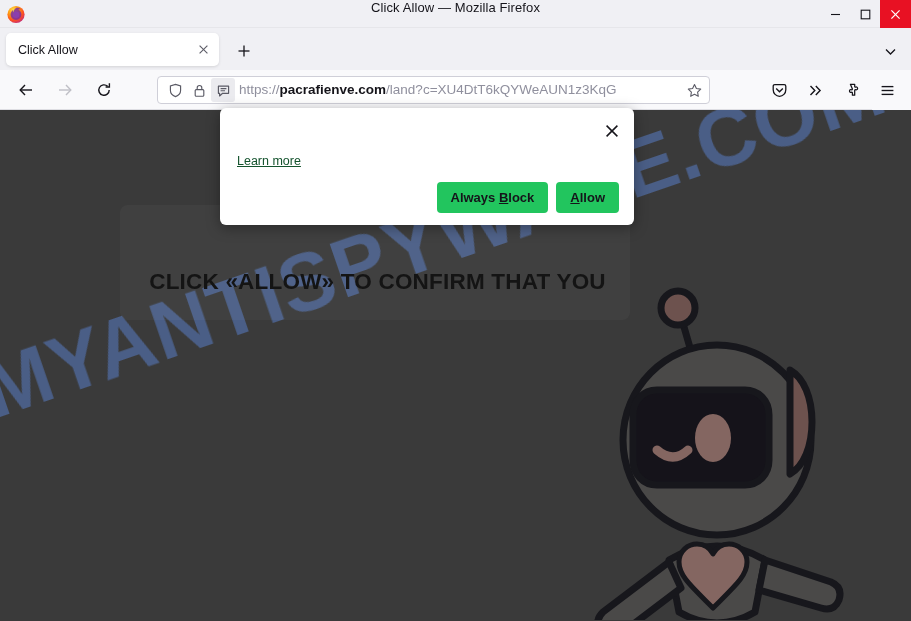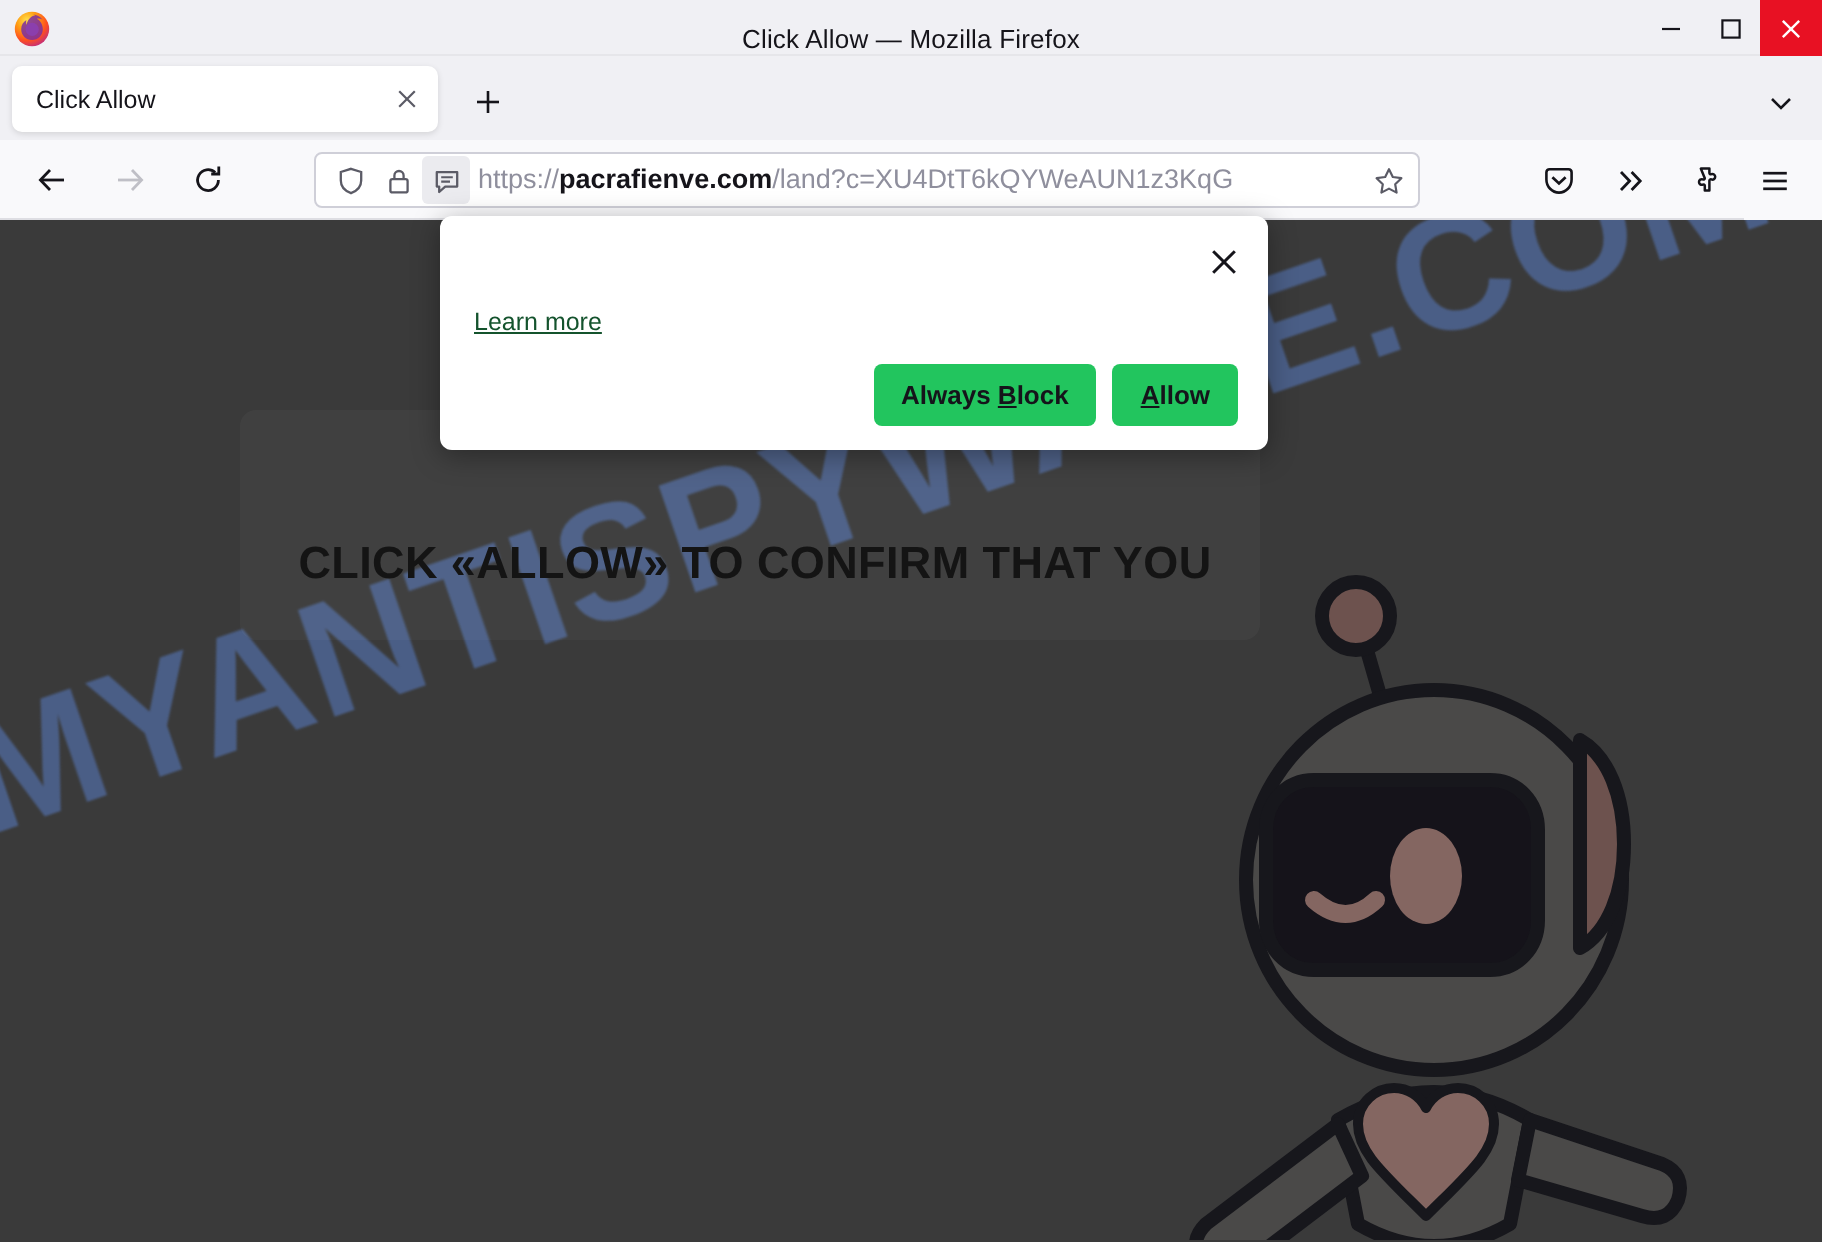--- a/index.html
+++ b/index.html
@@ -7,21 +7,21 @@
     width: 911px; height: 621px;
     overflow: hidden;
     font-family: "Liberation Sans", sans-serif;
     background: #f0f0f0;
   }
   #app { position: relative; width: 911px; height: 621px; overflow: hidden; background:#f9f9fb; }
 
   
   .titlebar {
     position: absolute; top: 0; left: 0; width: 911px; height: 28px;
-    background: #f0f0f4; display: flex; align-items: flex-end;
+    background: #f0f0f4; display: flex; align-items: flex-start;
     border-bottom: 1px solid #e6e6ea;
   }
   .ff-logo { position:absolute; left: 6px; top: 4px; width: 20px; height: 20px; }
   .win-title {
     flex: 1; text-align: center; font-size: 13px; color: #15141a;
     letter-spacing: .1px;
   }
   .wctrls { position: absolute; right: 0; top: 0; height: 28px; display:flex; }
   .wbtn {
     width: 30px; height: 28px; display:flex; align-items:center; justify-content:center;

